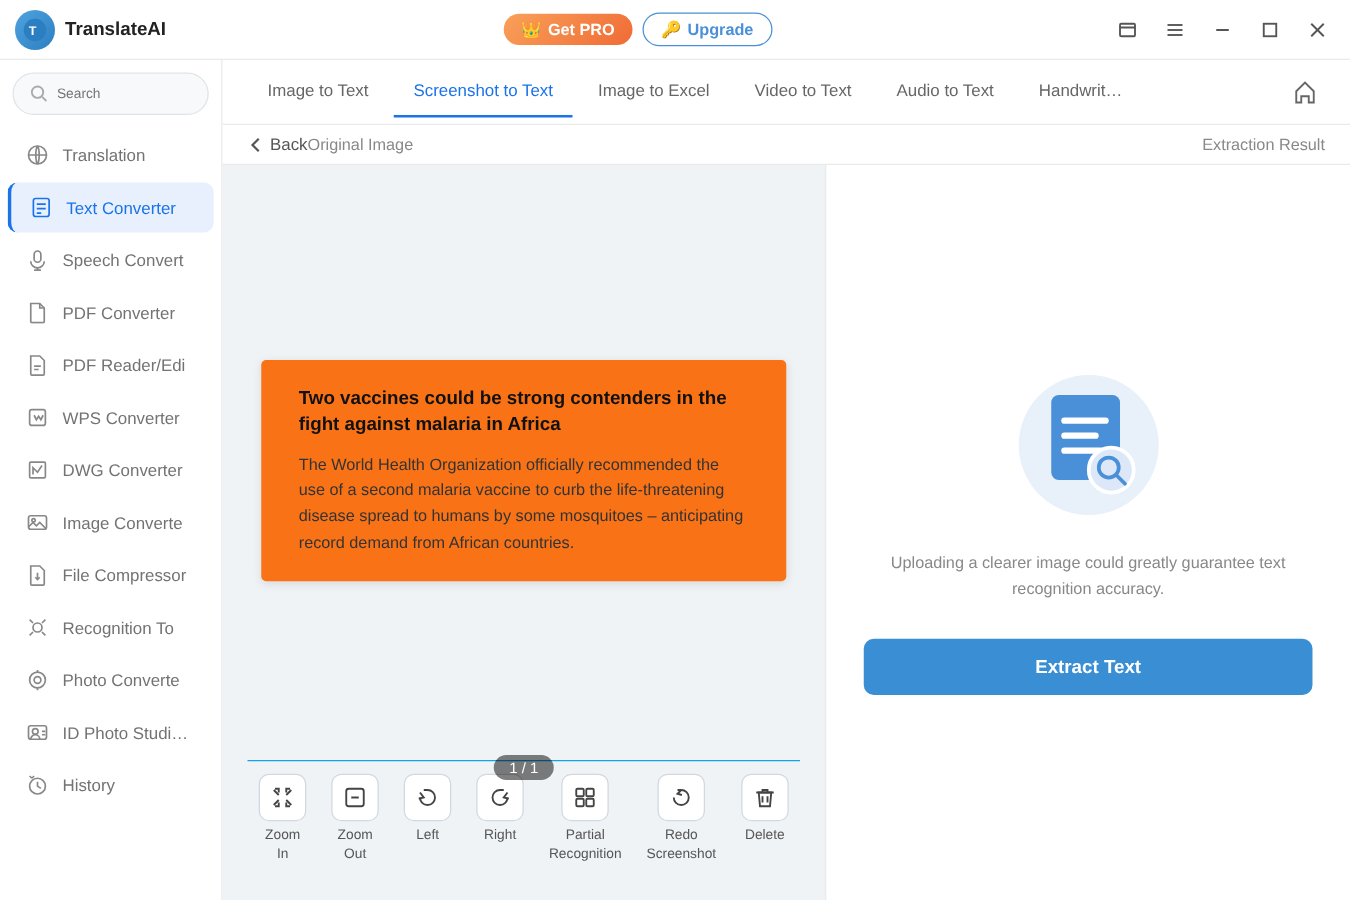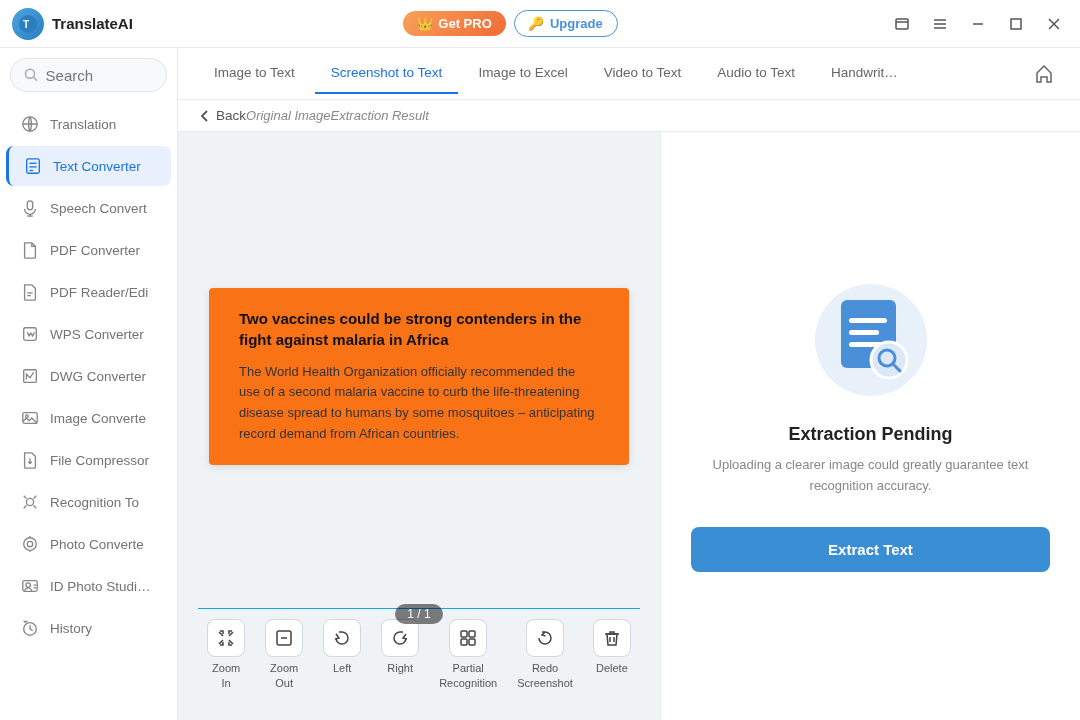--- a/index.html
+++ b/index.html
@@ -26,21 +26,21 @@
     
     .sidebar {
       width: 178px; background: #fff; border-right: 1px solid #e8eaec;
       display: flex; flex-direction: column; flex-shrink: 0;
     }
     .search-box {
       margin: 10px; border: 1.5px solid #e0e4e8; border-radius: 20px;
       display: flex; align-items: center; padding: 6px 12px; gap: 6px;
       background: #f7f9fb;
     }
-    .search-input { border: none; background: transparent; outline: none; font-size: 15px; color: #a16207; width: 100%; }
+    .search-input { border: none; background: transparent; outline: none; font-size: 11px; color: #a16207; width: 100%; }
     .sidebar-items { flex: 1; overflow-y: auto; padding-bottom: 10px; }
     .sidebar-item {
       display: flex; align-items: center; gap: 10px;
       padding: 10px 14px; cursor: pointer; border-radius: 8px;
       margin: 2px 6px; color: #737373; font-size: 13.5px;
     }
     .sidebar-item.active { background: #e8f0fe; color: #1a73e8; font-weight: 400; border-left: 3px solid #1a73e8; }
     .sidebar-item .icon { width: 20px; height: 20px; display: flex; align-items: center; justify-content: center; flex-shrink: 0; }
 
     
@@ -59,21 +59,21 @@
     }
     .tab.active { color: #1a73e8; border-bottom: 2px solid #1a73e8; font-weight: 500; }
     .tab-home { margin-left: auto; width: 32px; height: 32px; display: flex; align-items: center; justify-content: center; cursor: pointer; color: #666; }
 
     
     .sub-header {
       display: flex; align-items: center; background: #fff;
       border-bottom: 1px solid #e8eaec; padding: 8px 20px; flex-shrink: 0;
     }
     .back-btn { display: flex; align-items: center; gap: 4px; color: #555; cursor: pointer; font-size: 13.5px; }
-    .sub-header-sections { display: flex; flex: 1; justify-content: flex-start; font-style: italic; }
+    .sub-header-sections { display: flex; flex: 1; justify-content: space-between; }
     .section-label { font-size: 13px; color: #888; }
 
     
     .work-area { display: flex; flex: 1; overflow: hidden; }
 
     
     .image-panel {
       flex: 1; background: #f0f3f6; display: flex; flex-direction: column;
       align-items: center; justify-content: space-between; padding: 20px;
       position: relative; overflow: hidden;
@@ -454,21 +454,20 @@
           <circle cx="60" cy="60" r="56" fill="#e8f0fa"></circle>
           <rect x="30" y="20" width="55" height="68" rx="6" fill="#4a90d9"></rect>
           <rect x="38" y="38" width="38" height="5" rx="2.5" fill="white"></rect>
           <rect x="38" y="50" width="30" height="5" rx="2.5" fill="white"></rect>
           <rect x="38" y="62" width="34" height="5" rx="2.5" fill="white"></rect>
           <circle cx="78" cy="80" r="18" fill="#dce8f7" stroke="white" stroke-width="3"></circle>
           <circle cx="76" cy="78" r="8" stroke="#4a90d9" stroke-width="3" fill="none"></circle>
           <line x1="82" y1="84" x2="89" y2="91" stroke="#4a90d9" stroke-width="3" stroke-linecap="round"></line>
         </svg>
 
-        <div class="extraction-title">Extraction Pending</div>
         <div class="extraction-desc">Uploading a clearer image could greatly guarantee text recognition accuracy.</div>
         <button class="extract-btn">
           <span>Extract Text</span>
         </button>
       </div>
 
     </div>
   </div>
 </div>
 

